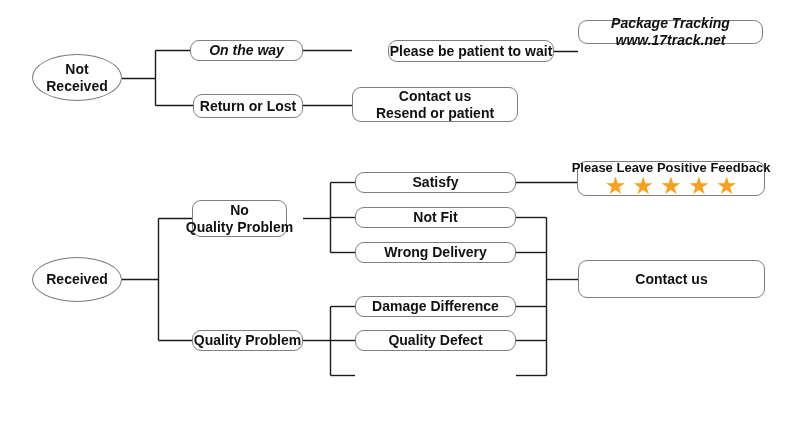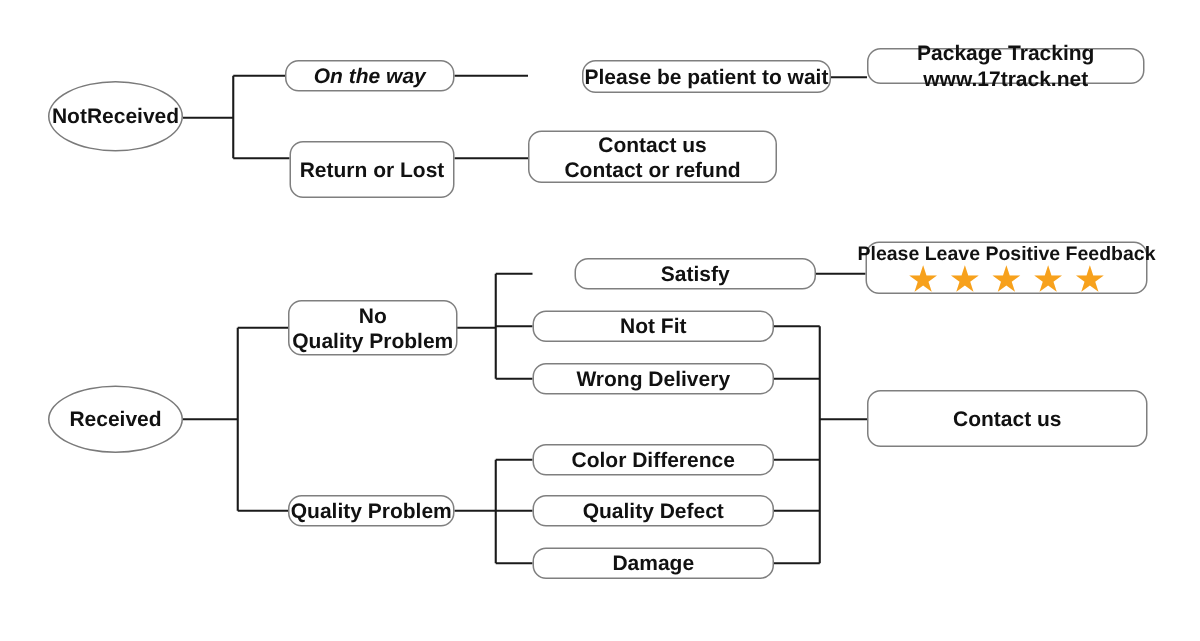--- a/index.html
+++ b/index.html
@@ -33,37 +33,38 @@
     line-height: 17px;
     white-space: nowrap;
   }
   .ellipse {
     position: absolute;
     box-sizing: border-box;
     background: #ffffff;
     border: 1.2px solid #7a7a7a;
     border-radius: 50%;
     display: flex;
+    flex-direction: column;
     align-items: center;
     justify-content: center;
     text-align: center;
     font-size: 14px;
     font-weight: 600;
     line-height: 17px;
   }
   
   .n-not-received   { left: 32px;  top: 54px;  width: 90px;  height: 47px; }
   .n-on-the-way     { left: 190px; top: 40px;  width: 113px; height: 21px; font-style: italic; }
   .n-please-wait    { left: 352px; top: 40px;  width: 166px; height: 22px; margin-left: 36px; }
-  .n-pkg-tracking   { left: 578px; top: 32px;  width: 185px; height: 24px; }
-  .n-return-lost    { left: 193px; top: 94px;  width: 110px; height: 38px; }
+  .n-pkg-tracking   { left: 578px; top: 20px;  width: 185px; height: 24px; font-style: italic; }
+  .n-return-lost    { left: 193px; top: 94px;  width: 110px; height: 24px; }
   .n-contact-top    { left: 352px; top: 87px;  width: 166px; height: 35px; }
   .n-received       { left: 32px;  top: 257px; width: 90px;  height: 45px; }
-  .n-no-quality     { left: 192px; top: 200px; width: 113px; height: 37px; }
-  .n-satisfy        { left: 355px; top: 172px; width: 161px; height: 21px; margin-left: 28px; }
+  .n-no-quality     { left: 192px; top: 200px; width: 95px; height: 37px; }
+  .n-satisfy        { left: 355px; top: 172px; width: 161px; height: 21px; }
   .n-not-fit        { left: 355px; top: 207px; width: 161px; height: 21px; }
   .n-wrong-delivery { left: 355px; top: 242px; width: 161px; height: 21px; }
   .n-feedback       { left: 577px; top: 161px; width: 188px; height: 35px; padding-top: 2px; }
   .n-quality-prob   { left: 192px; top: 330px; width: 111px; height: 21px; }
   .n-color-diff     { left: 355px; top: 296px; width: 161px; height: 21px; }
   .n-quality-defect { left: 355px; top: 330px; width: 161px; height: 21px; text-align: right; }
   .n-damage         { left: 355px; top: 365px; width: 161px; height: 21px; }
   .n-contact-bottom { left: 578px; top: 260px; width: 187px; height: 38px; }
   .feedback-title { font-size: 13px; line-height: 14px; }
   .stars { line-height: 20px; margin-top: 1px; letter-spacing: 9px; padding-left: 9px; }
@@ -126,21 +127,21 @@
     <span>Package Tracking</span>
     <span>www.17track.net</span>
   </div>
 
   <div class="node n-return-lost">
     <span>Return or Lost</span>
   </div>
 
   <div class="node n-contact-top">
     <span>Contact us</span>
-    <span>Contact or refund</span>
+    <span>Resend or patient</span>
   </div>
 
   <div class="ellipse n-received">
     <span>Received</span>
   </div>
 
   <div class="node n-no-quality">
     <span>No</span>
     <span>Quality Problem</span>
   </div>
@@ -162,28 +163,25 @@
     <span class="stars">
       <span class="star">★</span><span class="star">★</span><span class="star">★</span><span class="star">★</span><span class="star">★</span>
     </span>
   </div>
 
   <div class="node n-quality-prob">
     <span>Quality Problem</span>
   </div>
 
   <div class="node n-color-diff">
-    <span>Color Difference</span>
+    <span>Damage Difference</span>
   </div>
 
   <div class="node n-quality-defect">
     <span>Quality Defect</span>
   </div>
 
-  <div class="node n-damage">
-    <span>Damage</span>
-  </div>
 
   <div class="node n-contact-bottom">
     <span>Contact us</span>
   </div>
 
 </div>
 
 </body></html>

